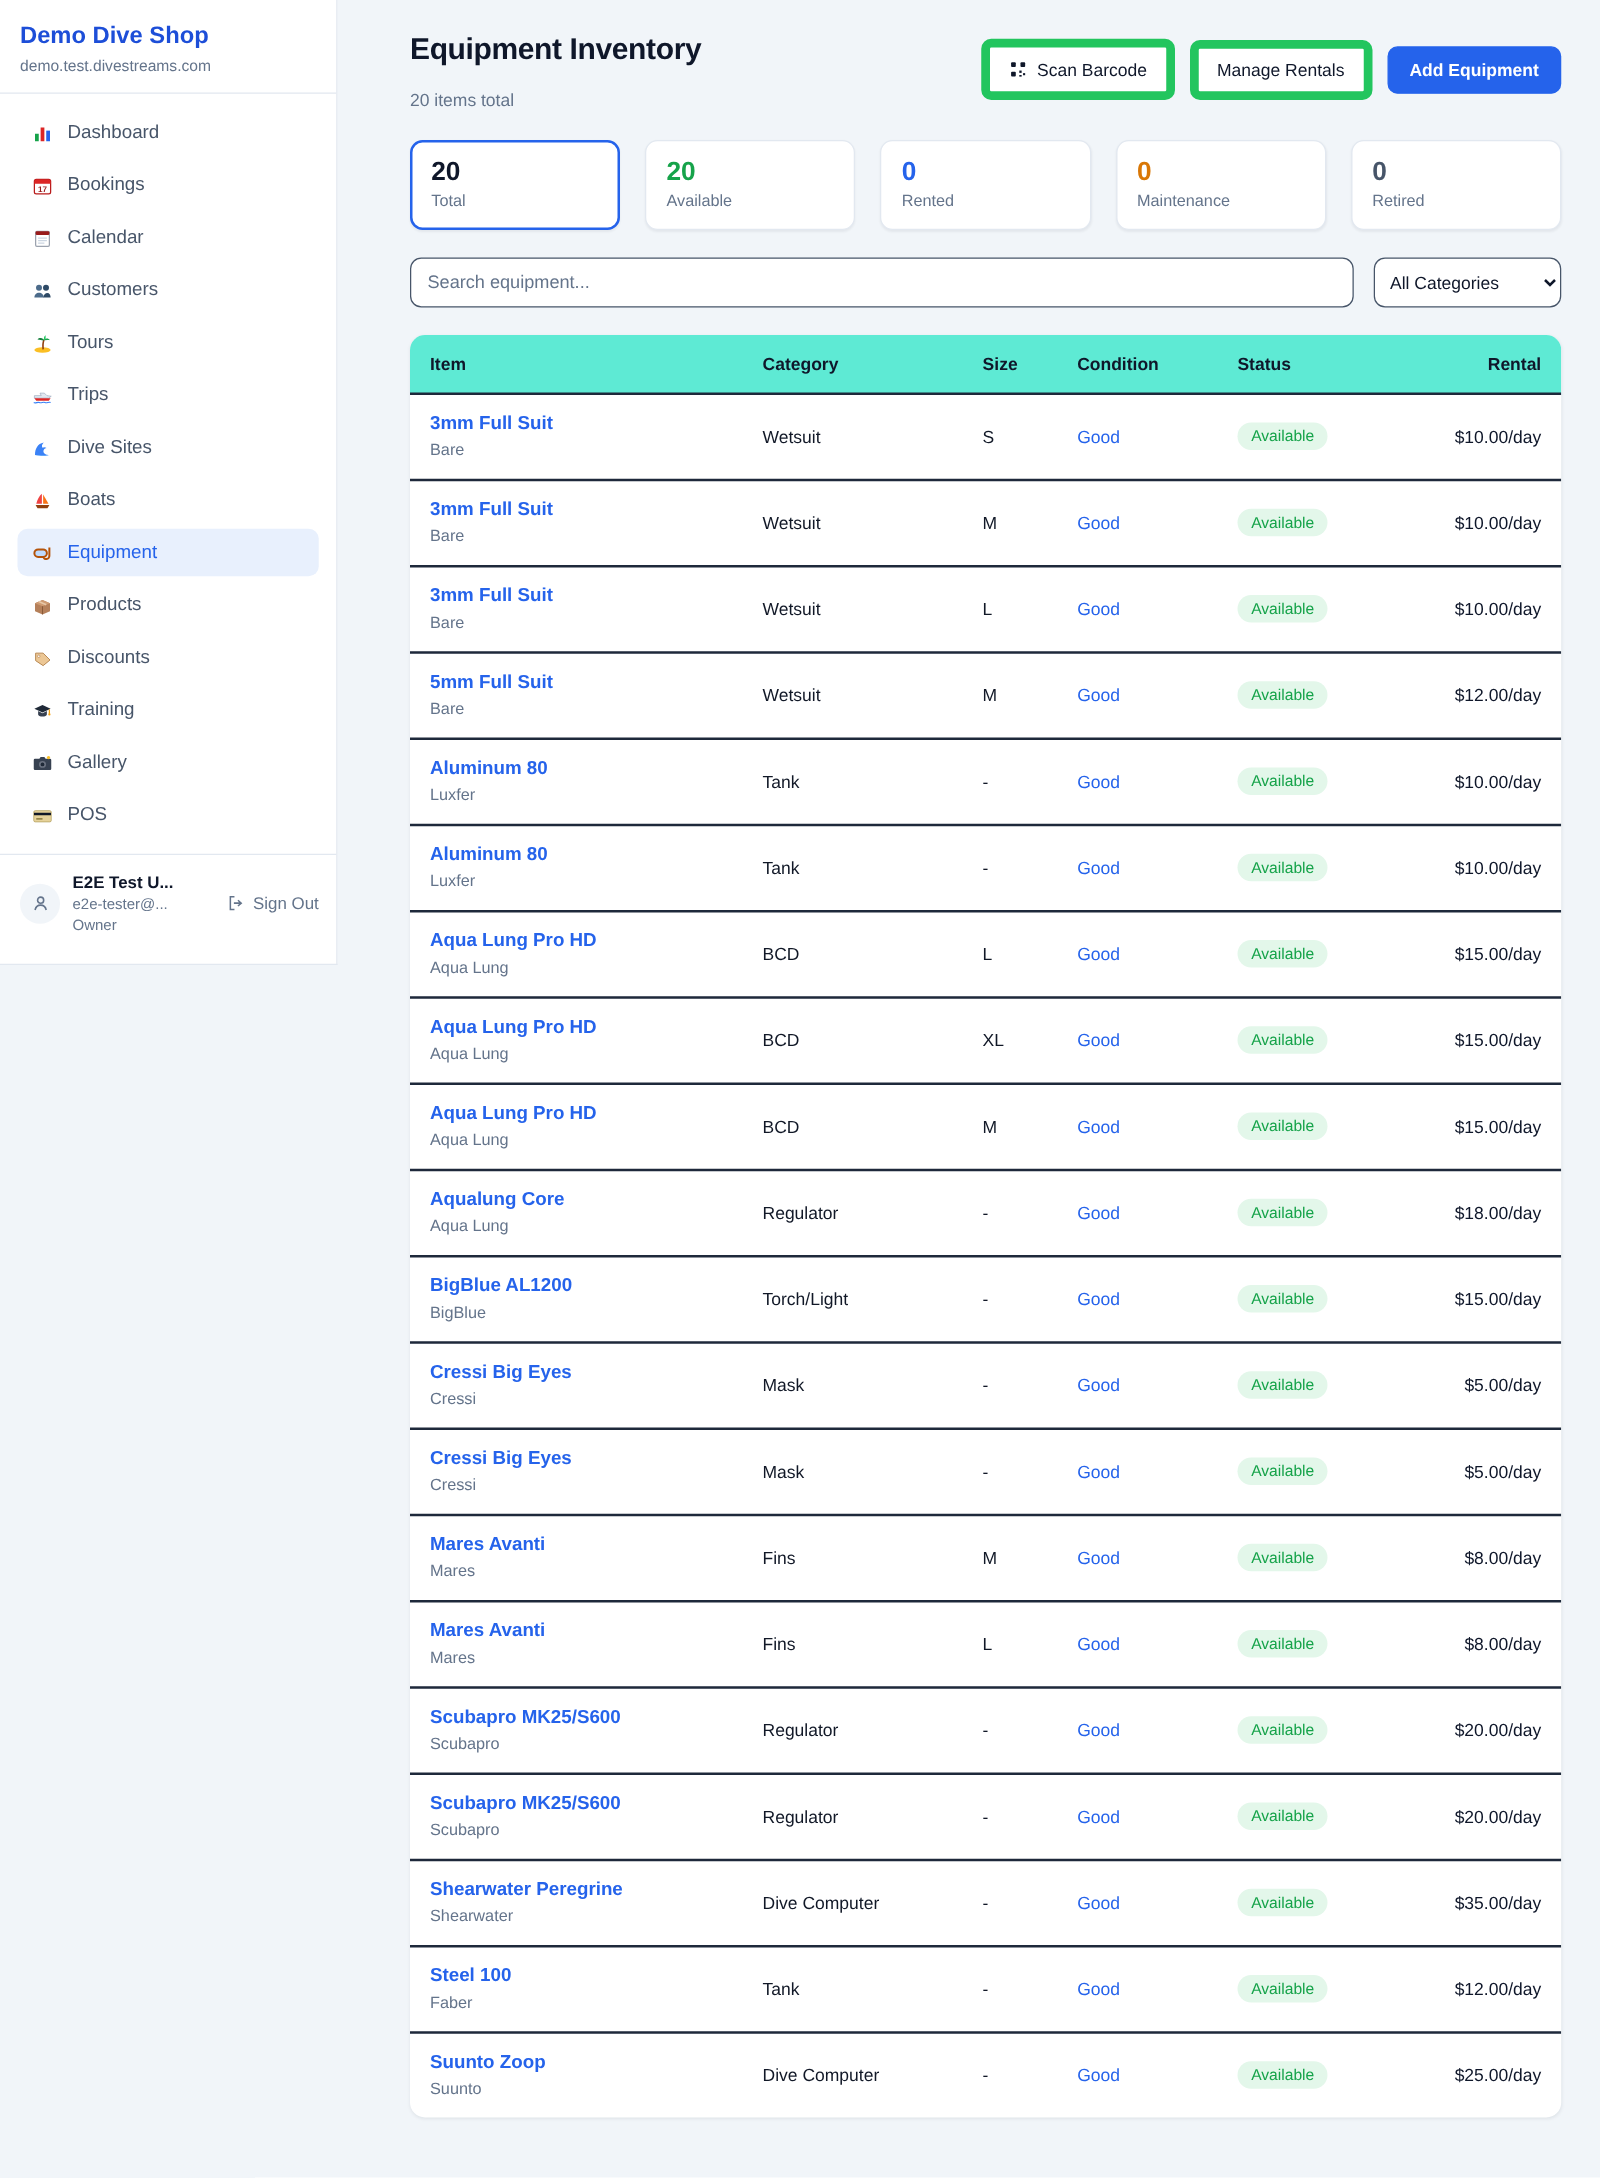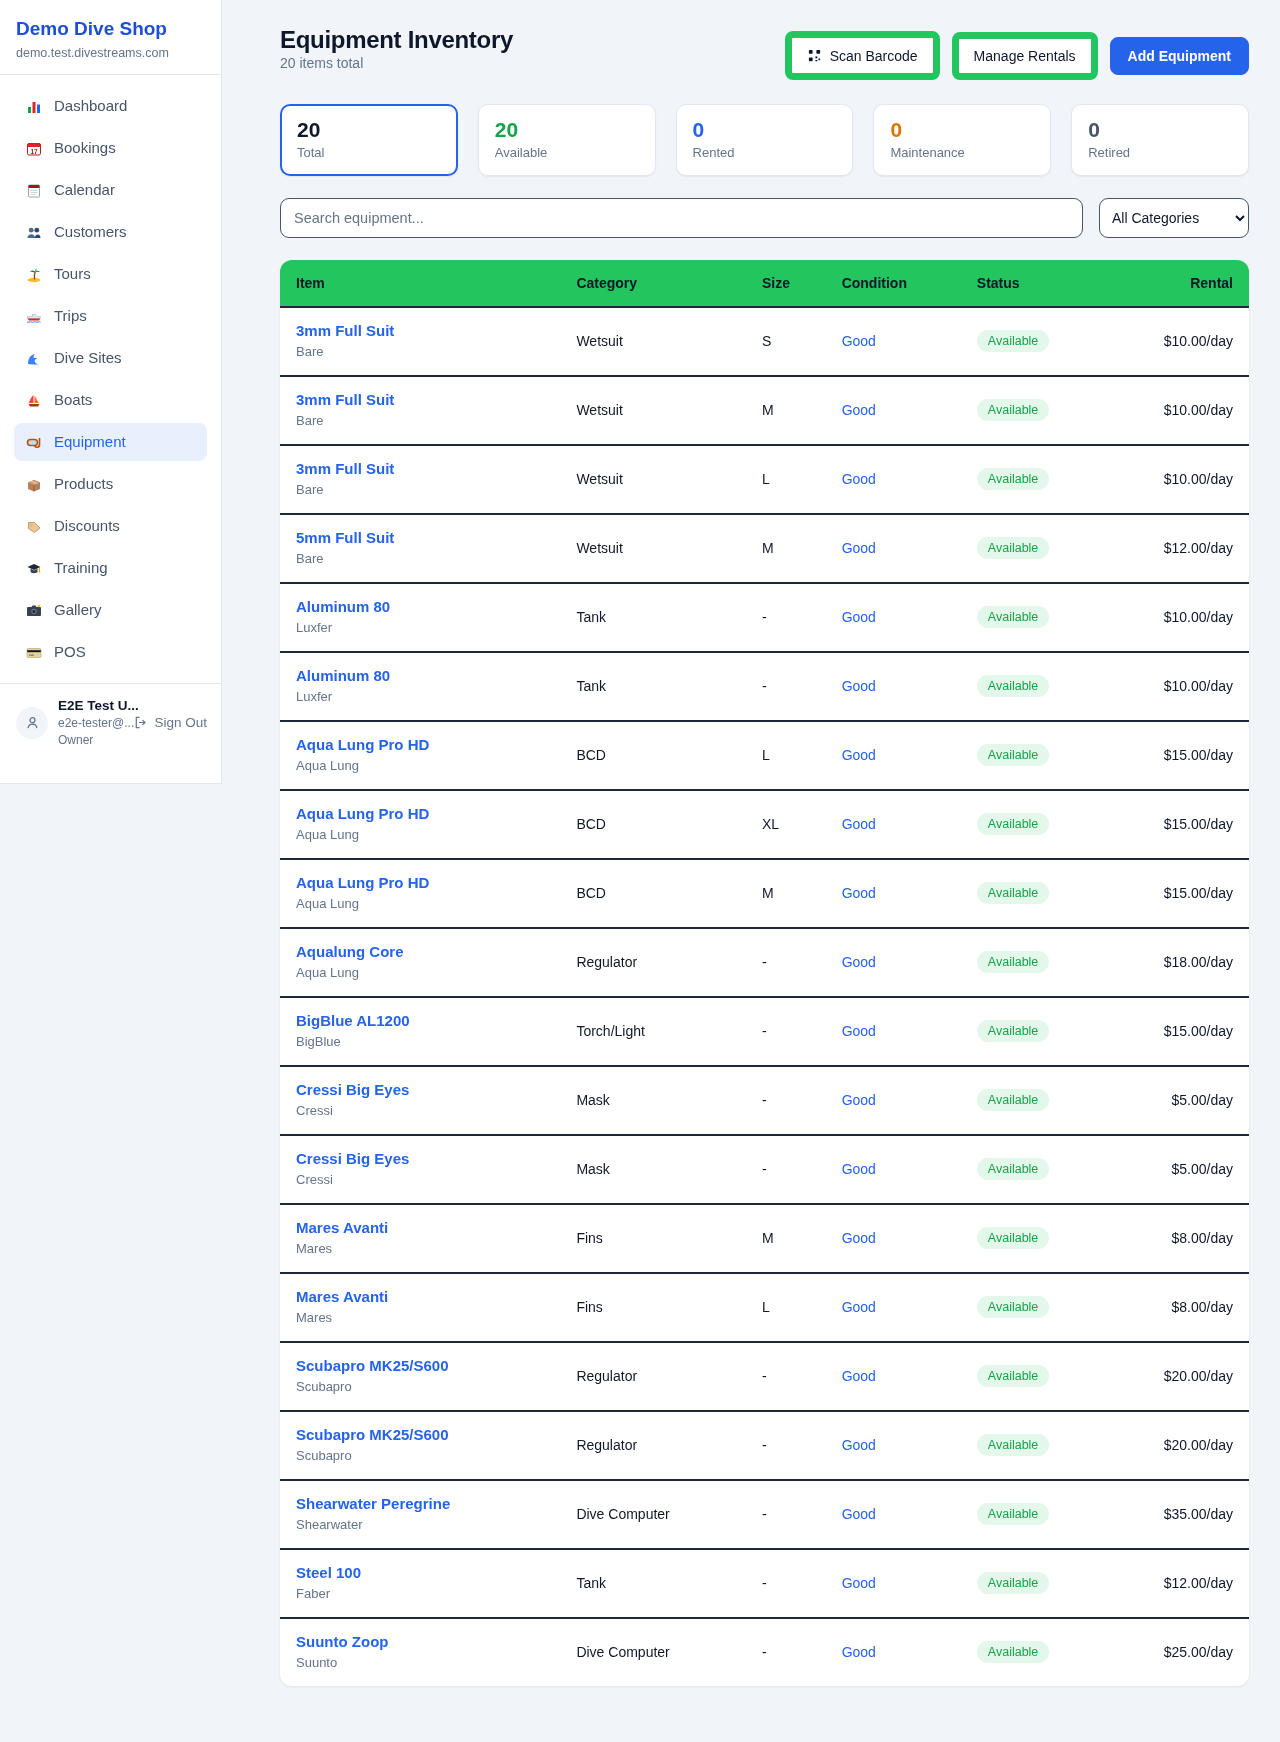--- a/index.html
+++ b/index.html
@@ -4,61 +4,61 @@
 <style>
   html,body{margin:0;padding:0;}
   body{
     width:1280px;height:1742px;background:#f1f5f9;
     font-family:"Liberation Sans","DejaVu Sans",sans-serif;color:#0f172a;
     overflow:hidden;
   }
   .page{display:flex;align-items:flex-start;}
 
   
-  .sidebar{width:222px;box-sizing:border-box;background:#fff;border-right:1px solid #e2e8f0;border-bottom:1px solid #e2e8f0;padding-top:14px;padding-bottom:36px;flex:0 0 auto;}
+  .sidebar{width:270px;box-sizing:border-box;background:#fff;border-right:1px solid #e2e8f0;border-bottom:1px solid #e2e8f0;padding-top:14px;padding-bottom:24px;flex:0 0 auto;}
   .brand-wrap{padding:4px 16px 14px;}
   .brand{color:#1d4ed8;font-size:19px;font-weight:bold;cursor:pointer;}
   .domain{color:#64748b;font-size:12.5px;margin-top:6px;}
   .divider{height:1px;background:#e2e8f0;}
   .nav{padding:12px 14px;display:flex;flex-direction:column;gap:4px;}
   .nav-item{display:flex;align-items:flex-end;gap:12px;padding:10px 12px;border-radius:8px;font-size:15px;color:#475569;text-decoration:none;cursor:pointer;line-height:1.2;}
   .nav-item.active{background:#e8f0fd;color:#2563eb;}
   .nav-icon{width:16px;height:16px;display:inline-flex;flex:0 0 auto;}
   .user-row{display:flex;align-items:center;gap:10px;padding:14px 14px 0 16px;}
   .avatar{width:32px;height:32px;border-radius:50%;background:#f1f5f9;display:flex;align-items:center;justify-content:center;flex:0 0 auto;}
   .user-meta{min-width:0;}
   .user-name{font-weight:bold;font-size:13.5px;white-space:nowrap;}
   .user-email{font-size:12px;color:#64748b;margin-top:3px;white-space:nowrap;}
   .user-role{font-size:12px;color:#64748b;margin-top:3px;}
   .signout{margin-left:auto;display:flex;gap:6px;align-items:center;background:none;border:none;color:#64748b;font-size:13.5px;cursor:pointer;padding:0;font-family:inherit;white-space:nowrap;justify-content:flex-end;}
 
   
   main{flex:1;min-width:0;box-sizing:border-box;padding:26px 31px 0 58px;}
   .header-row{display:flex;align-items:flex-start;}
   .page-title{font-size:24px;font-weight:800;letter-spacing:-.3px;color:#0f172a;}
-  .page-subtitle{font-size:14px;color:#64748b;margin-top:1px;}
+  .page-subtitle{font-size:14px;color:#64748b;margin-top:18px;}
   .header-actions{margin-left:auto;display:flex;gap:12px;align-items:center;margin-top:5px;}
   .btn{display:inline-flex;align-items:center;gap:8px;font-size:14px;font-weight:500;border-radius:8px;cursor:pointer;font-family:inherit;line-height:1;}
   .btn-outline{background:#fff;border:7px solid #22c55e;color:#0f172a;padding:10px 15px;}
   .btn-primary{background:#2563eb;border:1px solid #2563eb;color:#fff;padding:11px 17px;font-weight:600;}
 
   .stats-row{display:flex;gap:20px;margin-top:24px;}
   .stat-card{flex:1;background:#fff;border:1px solid #e2e8f0;border-radius:10px;padding:13px 16px 15px;box-shadow:0 1px 2px rgba(15,23,42,.06);cursor:pointer;box-sizing:border-box;}
   .stat-card.selected{border:2px solid #2563eb;padding:12px 15px 14px;}
   .stat-value{font-size:21px;font-weight:800;line-height:1.1;}
   .stat-label{font-size:13px;color:#64748b;margin-top:4px;}
 
   .filter-row{display:flex;gap:16px;margin-top:22px;justify-content:center;}
   .search-input{flex:1;height:40px;border:1px solid #475569;border-radius:9px;padding:0 13px;font-size:14.5px;background:#fff;color:#0f172a;box-sizing:border-box;font-family:inherit;outline:none;}
   .search-input::placeholder{color:#64748b;}
   .category-select{width:150px;height:40px;border:1px solid #475569;border-radius:9px;background:#fff;font-size:14px;color:#0f172a;padding:0 8px;font-family:inherit;}
 
   .table-card{margin-top:22px;background:#fff;border-radius:12px;box-shadow:0 1px 3px rgba(15,23,42,.08);overflow:hidden;}
   .tgrid{display:grid;grid-template-columns:2.78fr 1.84fr .79fr 1.34fr 1.45fr 1.09fr;align-items:center;}
-  .thead{background:#22c55e;padding:15px 16px;border-bottom:2px solid #1e293b;}
+  .thead{background:#5eead4;padding:15px 16px;border-bottom:2px solid #1e293b;}
   .th{font-size:14px;font-weight:bold;color:#0f172a;}
   .th-rental{text-align:right;}
   .trow{padding:14px 16px 16px;border-bottom:2px solid #1e293b;}
   .trow:last-child{border-bottom:none;}
   .item-name{color:#2563eb;font-weight:bold;font-size:15px;text-decoration:none;cursor:pointer;}
   .item-brand{color:#64748b;font-size:13px;margin-top:4px;}
   .c-cat,.c-size{font-size:14px;color:#111827;}
   .c-cond{font-size:14px;color:#2563eb;cursor:pointer;}
   .pill{display:inline-block;background:#e3f7ea;color:#16a34a;font-size:12.5px;padding:4px 11px;border-radius:999px;}
   .c-rental{font-size:14px;text-align:right;color:#0f172a;}

